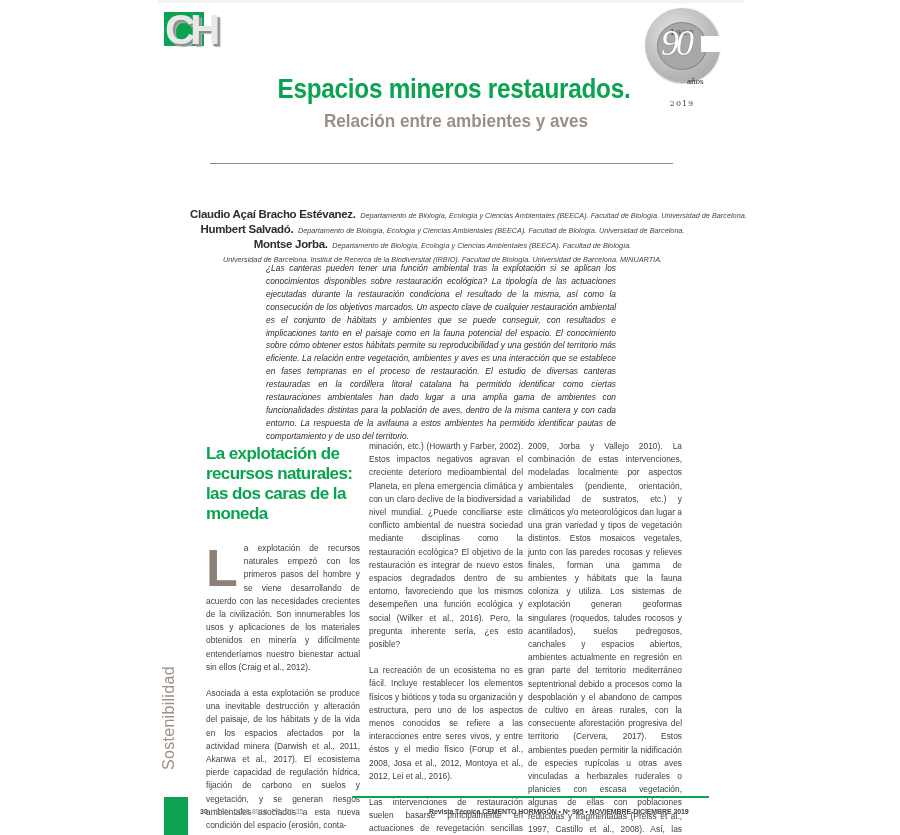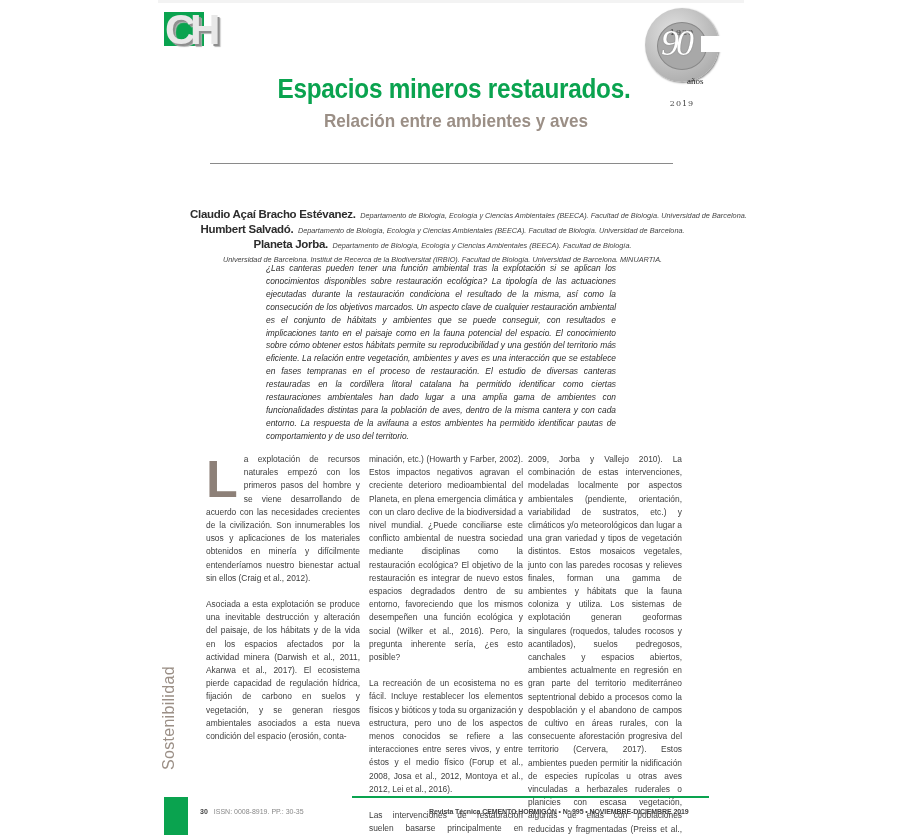--- a/index.html
+++ b/index.html
@@ -37,21 +37,21 @@
   .author-line .af { font: italic 7.3px "Liberation Sans", sans-serif; color: #444; }
   .author-line.small { line-height: 14px; }
 
   
   .abstract { position: absolute; left: 266px; top: 262px; width: 350px;
     font: italic 8.4px/12.9px "Liberation Sans", sans-serif; color: #2c2c2c; text-align: justify; }
 
   
   .col { position: absolute; top: 440px; width: 154px;
     font: 8.4px/13.2px "Liberation Sans", sans-serif; color: #404040; text-align: justify; }
-  .col p { margin: 13px 0 13px 0; }
+  .col p { margin: 0 0 13px 0; }
   .col1 { left: 206px; }
   .col2 { left: 369px; }
   .col3 { left: 528px; }
 
   .section-head { font: bold 17px/20px "Liberation Sans", sans-serif; color: #0aa34f; margin: 4px 0 18px 0; letter-spacing: -0.6px; text-align: left; transform-origin: left; }
   .dropcap { float: left; font: bold 52px/40px "Liberation Sans", sans-serif; color: #8d8078; margin: 6px 6px 0 0; height: 46px; }
 
   .side-label { position: absolute; left: 160px; top: 770px; transform: rotate(-90deg); transform-origin: left top;
     font: 16px "Liberation Sans", sans-serif; color: #9b8f86; letter-spacing: 0.3px; white-space: nowrap; }
   .side-block { position: absolute; left: 164px; top: 797px; width: 24px; height: 38px; background: #0aa34f; }
@@ -88,31 +88,32 @@
 <div class="authors">
   <div class="author-line">
     <span class="nm">Claudio Açaí Bracho Estévanez.</span>
     <span class="af">Departamento de Biología, Ecología y Ciencias Ambientales (BEECA). Facultad de Biología. Universidad de Barcelona.</span>
   </div>
   <div class="author-line">
     <span class="nm">Humbert Salvadó.</span>
     <span class="af">Departamento de Biología, Ecología y Ciencias Ambientales (BEECA). Facultad de Biología. Universidad de Barcelona.</span>
   </div>
   <div class="author-line">
-    <span class="nm">Planeta Jorba.</span>
+    <span class="nm">Montse Jorba.</span>
     <span class="af">Departamento de Biología, Ecología y Ciencias Ambientales (BEECA). Facultad de Biología.</span>
   </div>
   <div class="author-line small">
     <span class="af">Universidad de Barcelona. Institut de Recerca de la Biodiversitat (IRBIO). Facultad de Biología. Universidad de Barcelona. MINUARTIA.</span>
   </div>
 </div>
 
 <div class="abstract">¿Las canteras pueden tener una función ambiental tras la explotación si se aplican los conocimientos disponibles sobre restauración ecológica? La tipología de las actuaciones ejecutadas durante la restauración condiciona el resultado de la misma, así como la consecución de los objetivos marcados. Un aspecto clave de cualquier restauración ambiental es el conjunto de hábitats y ambientes que se puede conseguir, con resultados e implicaciones tanto en el paisaje como en la fauna potencial del espacio. El conocimiento sobre cómo obtener estos hábitats permite su reproducibilidad y una gestión del territorio más eficiente. La relación entre vegetación, ambientes y aves es una interacción que se establece en fases tempranas en el proceso de restauración. El estudio de diversas canteras restauradas en la cordillera litoral catalana ha permitido identificar como ciertas restauraciones ambientales han dado lugar a una amplia gama de ambientes con funcionalidades distintas para la población de aves, dentro de la misma cantera y con cada entorno. La respuesta de la avifauna a estos ambientes ha permitido identificar pautas de comportamiento y de uso del territorio.</div>
 
 <div class="col col1">
+  <div class="section-head">La explotación de recursos naturales: las dos caras de la moneda</div>
   <p><span class="dropcap">L</span><span>a explotación de recursos naturales empezó con los primeros pasos del hombre y se viene desarrollando de acuerdo con las necesidades crecientes de la civilización. Son innumerables los usos y aplicaciones de los materiales obtenidos en minería y difícilmente entenderíamos nuestro bienestar actual sin ellos (Craig et al., 2012).</span></p>
   <p>Asociada a esta explotación se produce una inevitable destrucción y alteración del paisaje, de los hábitats y de la vida en los espacios afectados por la actividad minera (Darwish et al., 2011, Akanwa et al., 2017). El ecosistema pierde capacidad de regulación hídrica, fijación de carbono en suelos y vegetación, y se generan riesgos ambientales asociados a esta nueva condición del espacio (erosión, conta-</p>
 </div>
 
 <div class="col col2">
   <p>minación, etc.) (Howarth y Farber, 2002). Estos impactos negativos agravan el creciente deterioro medioambiental del Planeta, en plena emergencia climática y con un claro declive de la biodiversidad a nivel mundial. ¿Puede conciliarse este conflicto ambiental de nuestra sociedad mediante disciplinas como la restauración ecológica? El objetivo de la restauración es integrar de nuevo estos espacios degradados dentro de su entorno, favoreciendo que los mismos desempeñen una función ecológica y social (Wilker et al., 2016). Pero, la pregunta inherente sería, ¿es esto posible?</p>
   <p>La recreación de un ecosistema no es fácil. Incluye restablecer los elementos físicos y bióticos y toda su organización y estructura, pero uno de los aspectos menos conocidos se refiere a las interacciones entre seres vivos, y entre éstos y el medio físico (Forup et al., 2008, Josa et al., 2012, Montoya et al., 2012, Lei et al., 2016).</p>
   <p>Las intervenciones de restauración suelen basarse principalmente en actuaciones de revegetación sencillas (Ninot et al.,</p>
 </div>
 

